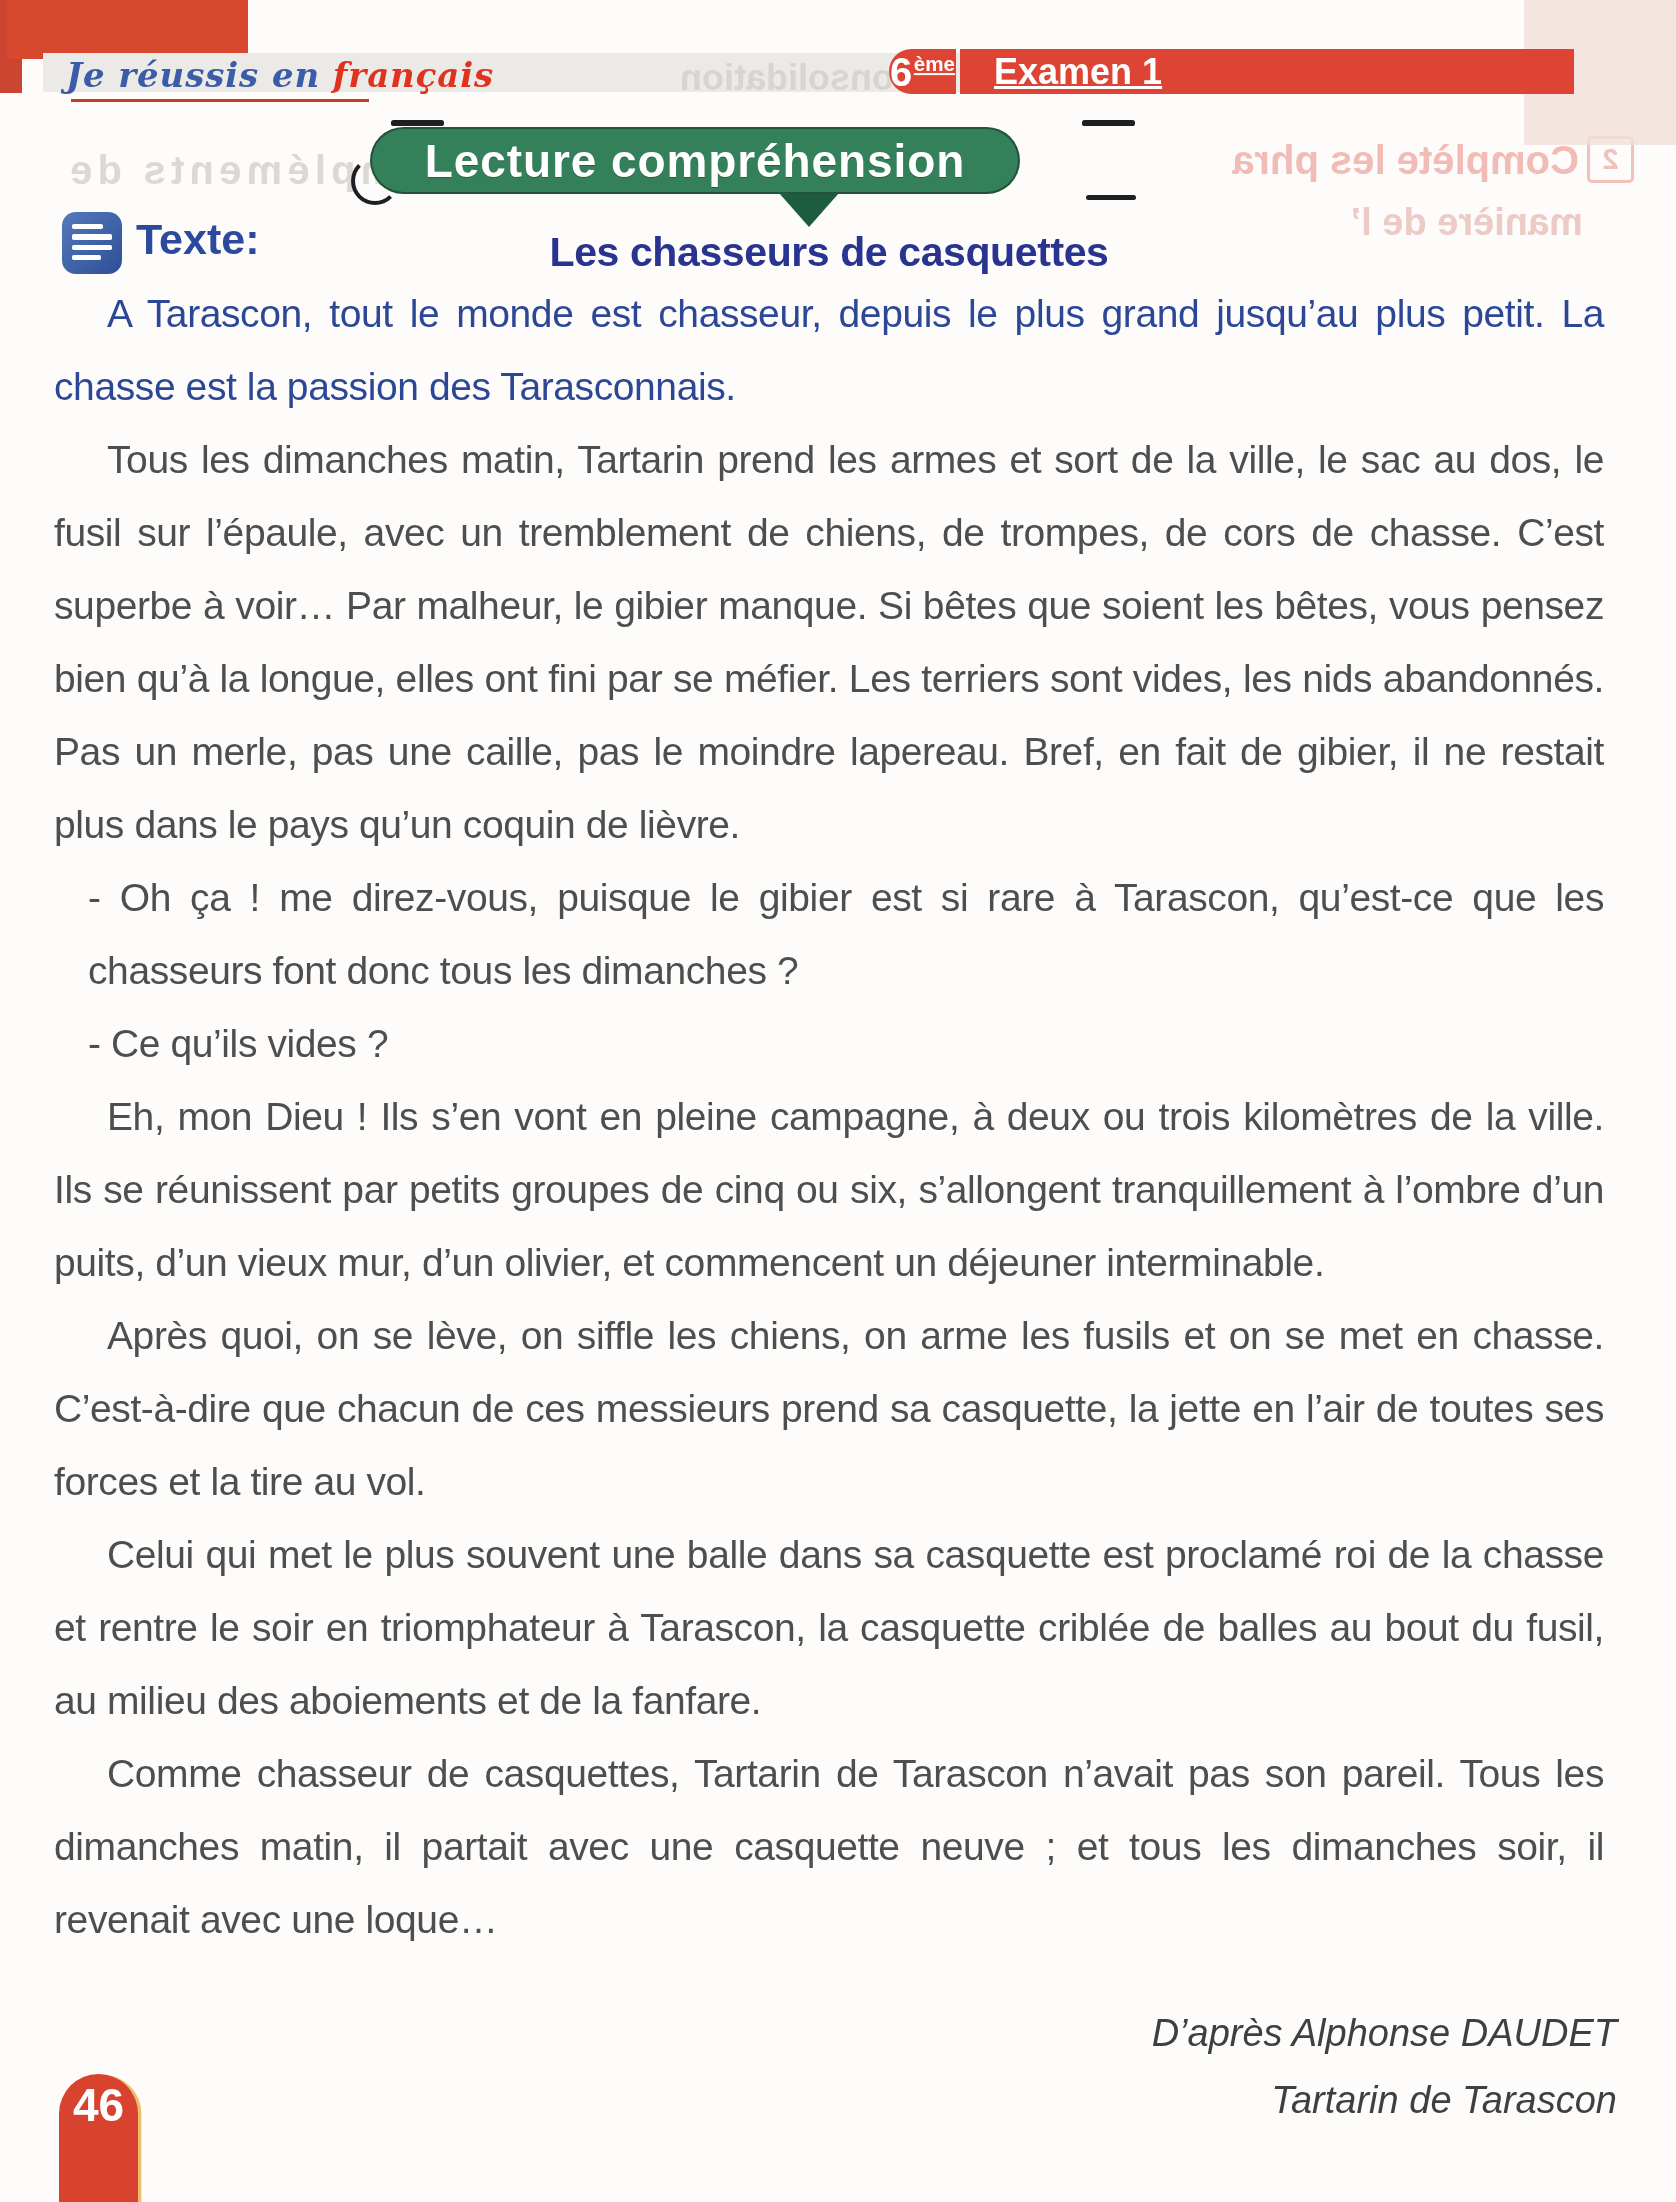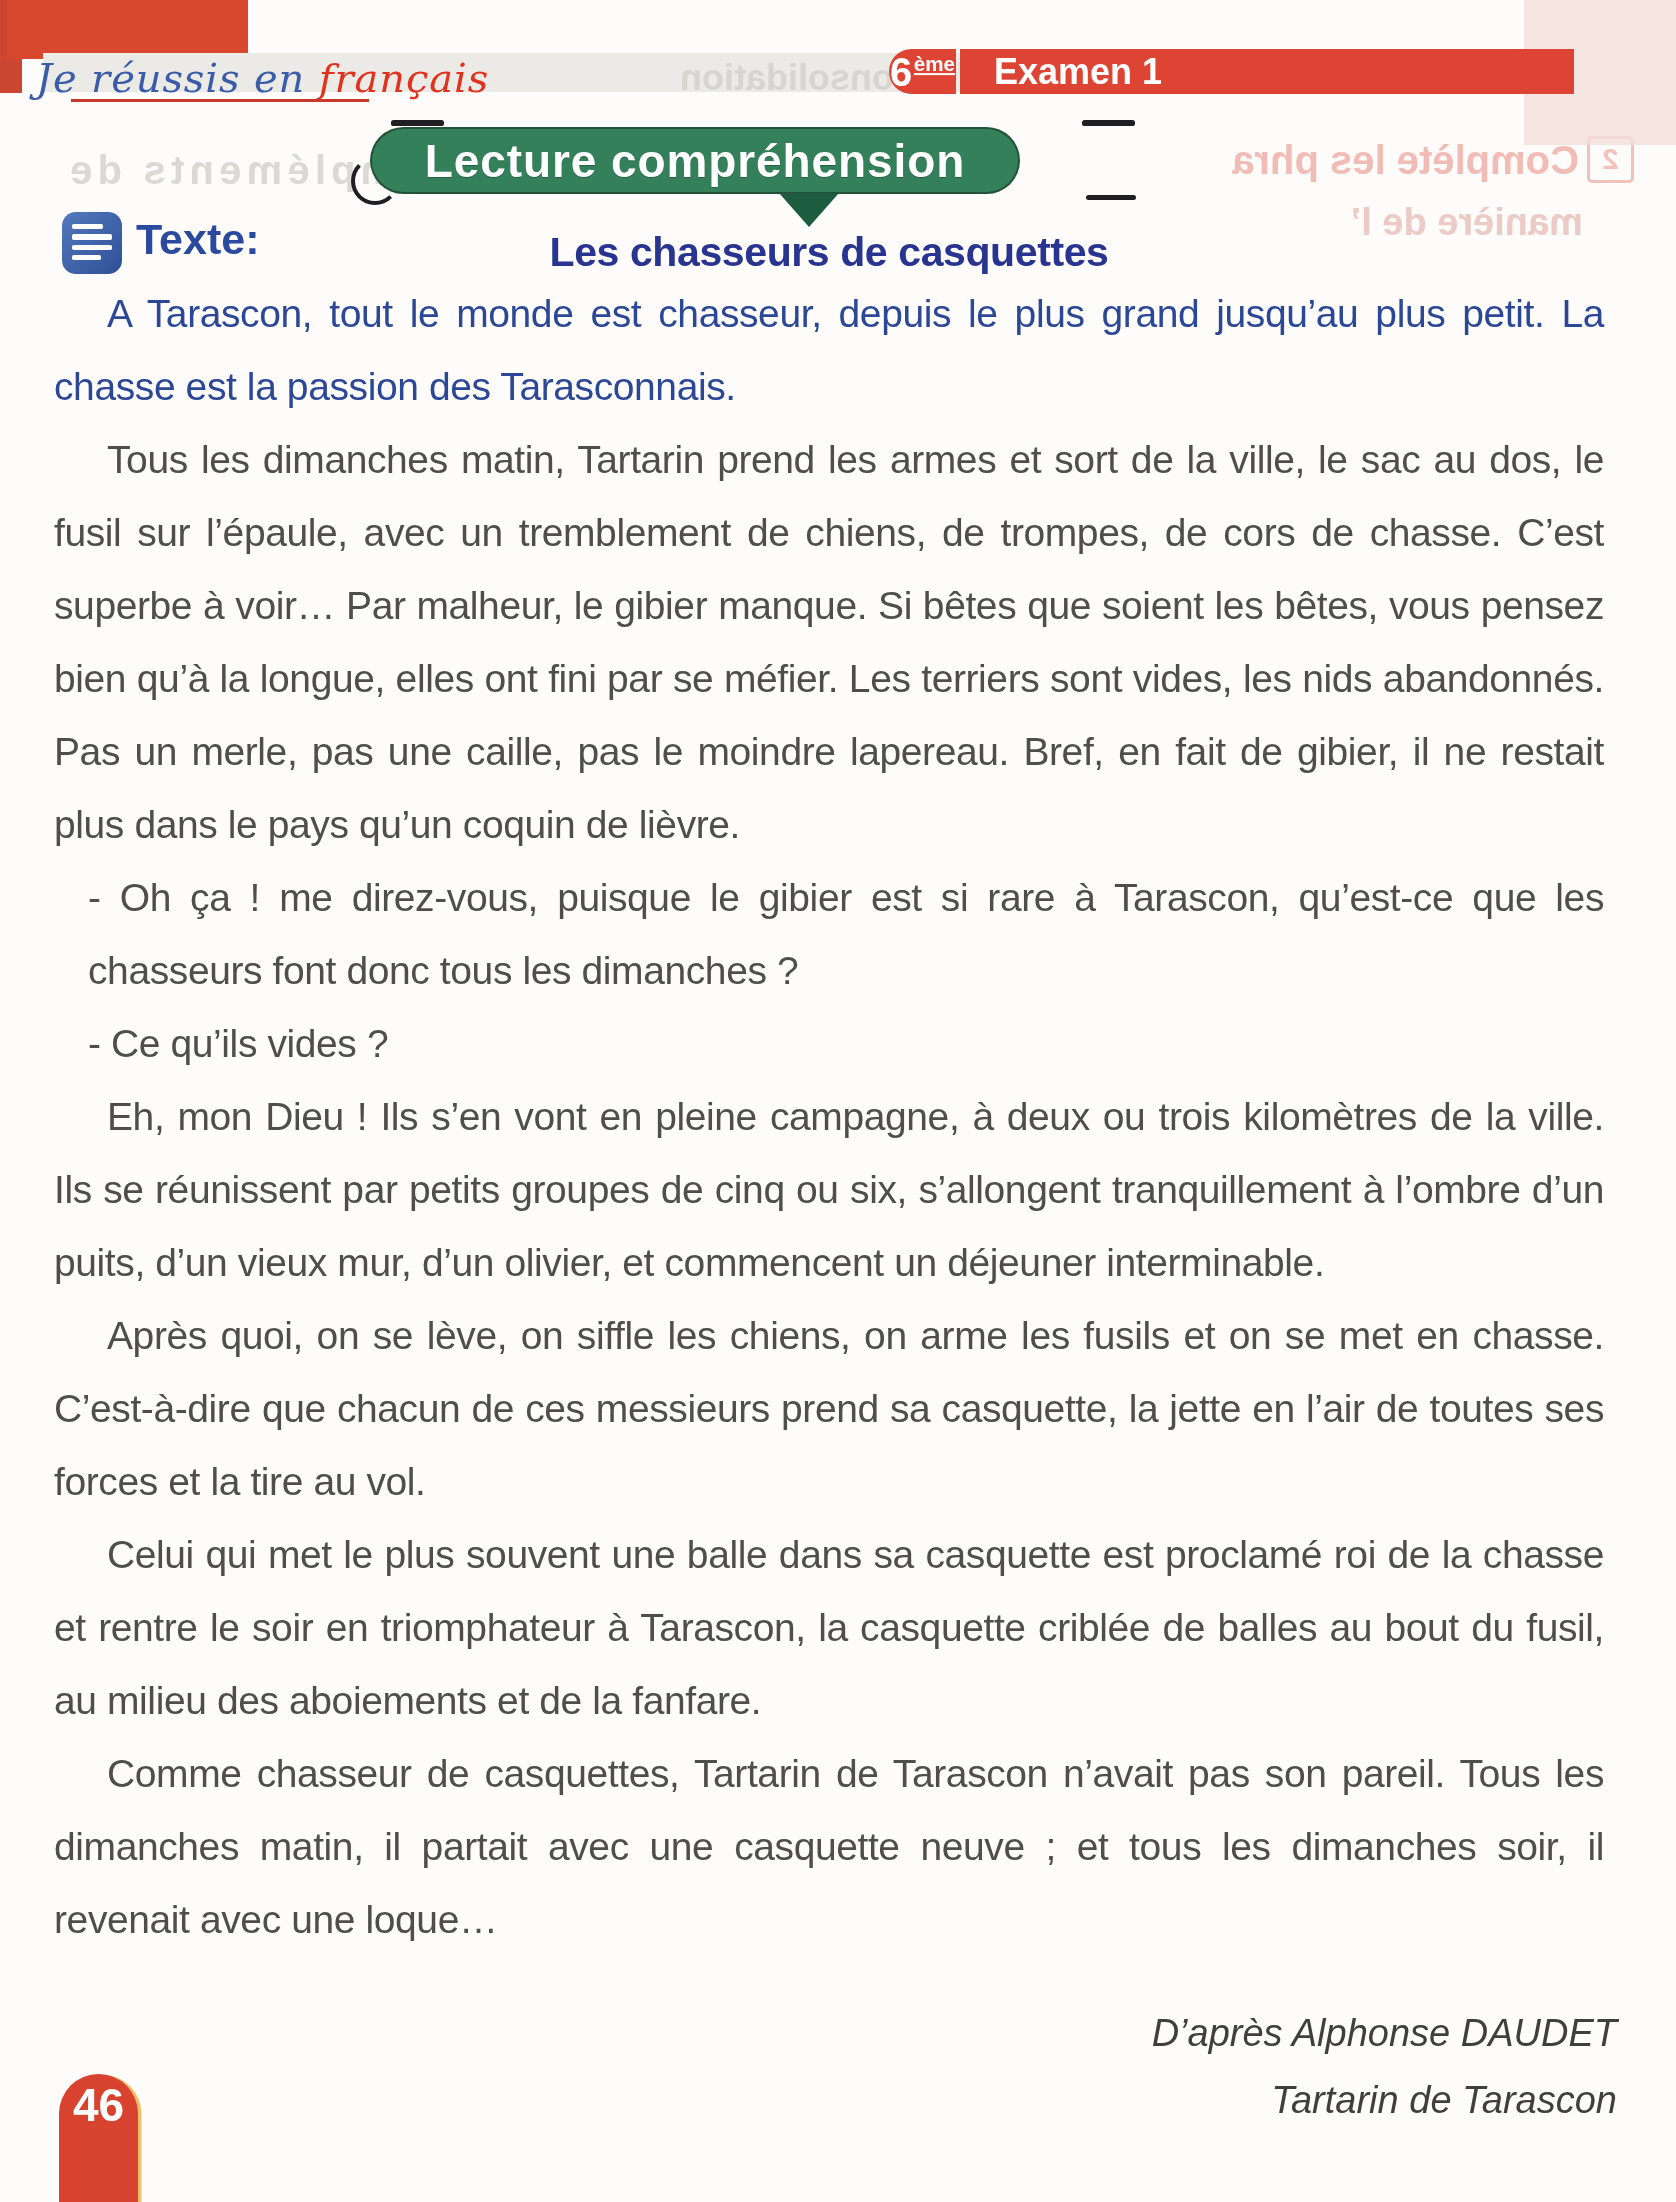--- a/index.html
+++ b/index.html
@@ -17,32 +17,32 @@
   .ghost-band{position:absolute;left:43px;top:53px;width:994px;height:39px;background:#eceae6;}
   .ghost{color:#d8d5d0;transform:scaleX(-1);position:absolute;white-space:nowrap;font-weight:bold;}
   .ghost-consolidation{left:602px;top:57px;width:318px;font-size:36px;text-align:left;}
   .ghost-complements{left:65px;top:148px;width:787px;font-size:40px;letter-spacing:5.2px;color:#dcd9d4;text-align:right;font-weight:bold;}
   .ghost-complete{left:1192px;top:138px;width:387px;font-size:40px;color:#f2bcb6;text-align:left;}
   .ghost-maniere{left:1299px;top:201px;width:284px;font-size:38px;color:#eccac5;text-align:left;}
   .ghost-badge2{position:absolute;left:1587px;top:136px;width:41px;height:41px;border:3.4px solid #f1c1bb;
     color:#f1c1bb;font-size:29px;font-weight:bold;display:flex;align-items:center;justify-content:center;
     transform:scaleX(-1);border-radius:5.2px;}
   .ghost-pink-corner{position:absolute;right:0;top:0;width:153px;height:145px;background:#f3ded9;opacity:.8;}
-  .logo{position:absolute;left:36px;top:55px;font-family:"DejaVu Serif",serif;
-    font-style:italic;font-weight:normal;font-size:40px;white-space:nowrap;letter-spacing:0.9px;}
+  .logo{position:absolute;left:66px;top:55px;font-family:"DejaVu Serif",serif;
+    font-style:italic;font-weight:bold;font-size:34px;white-space:nowrap;letter-spacing:0.9px;}
   .logo .blue{color:#3b5ca8;}
   .logo .red{color:#e0331f;}
   .logo-underline{position:absolute;left:71px;top:99px;width:298px;height:3.4px;background:#c9392b;}
   
   .grade-badge{position:absolute;left:889px;top:49px;width:67px;height:45px;background:#dd4434;
     border-radius:22.4px 0 0 22.4px;color:#fff;display:flex;align-items:center;justify-content:center;}
   .grade-badge .num{font-size:40px;font-weight:bold;line-height:1;}
   .grade-badge sup{font-size:20.6px;font-weight:bold;line-height:1;margin-left:1.7px;transform:translateY(-6.9px);display:inline-block;text-decoration:underline;}
   .exam-bar{position:absolute;left:960px;top:49px;width:614px;height:45px;background:#dd4434;
-    color:#fff;font-size:36px;font-weight:bold;display:flex;align-items:center;padding-left:34px;box-sizing:border-box;}
+    color:#fff;font-size:36px;font-weight:bold;display:flex;align-items:center;padding-left:34px;box-sizing:border-box;text-decoration:underline;}
   
   .banner{position:absolute;left:370px;top:127px;width:650px;height:67px;background:#33805a;
     border:2.6px solid rgba(22,44,32,.55);border-radius:38px;box-sizing:border-box;
     display:flex;align-items:center;justify-content:center;}
   .banner-label{color:#fff;font-size:46px;font-weight:bold;letter-spacing:0.9px;text-shadow:0 0.9px 0 rgba(0,0,0,.25);}
   .banner-dash{position:absolute;height:6px;background:#1f1f23;border-radius:2.6px;}
   .dash-tl{left:391px;top:120px;width:53px;}
   .dash-tr{left:1082px;top:120px;width:53px;}
   .dash-br{left:1086px;top:195px;width:50px;height:5.2px;}
   .arc-bl{position:absolute;left:351px;top:157px;width:40px;height:40px;border:4.3px solid transparent;

